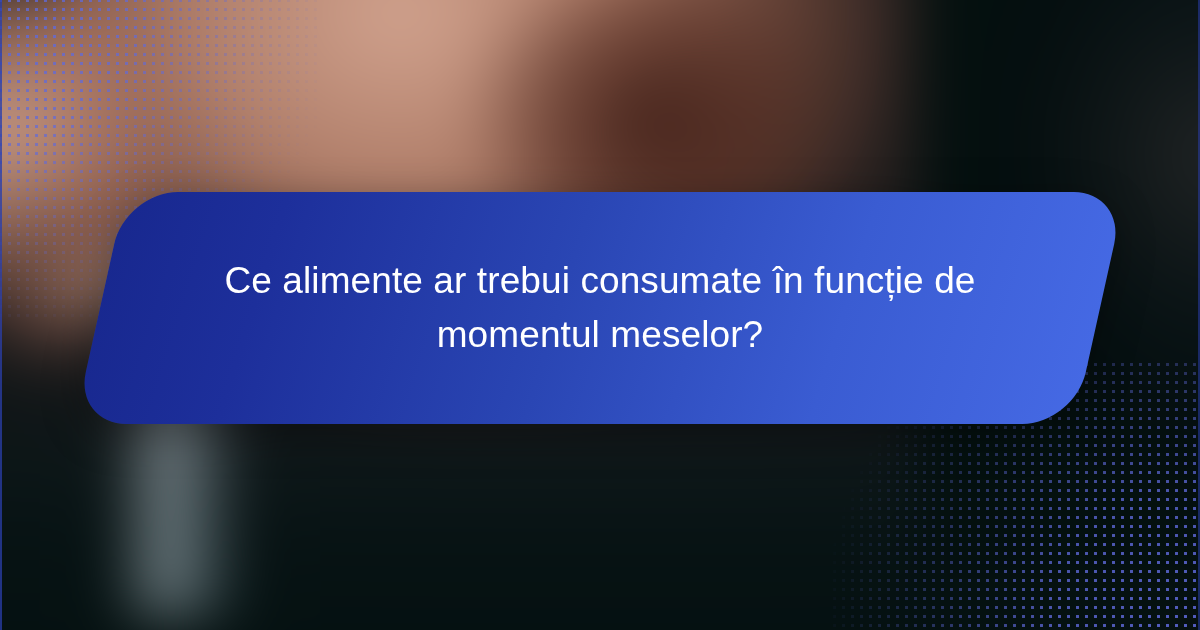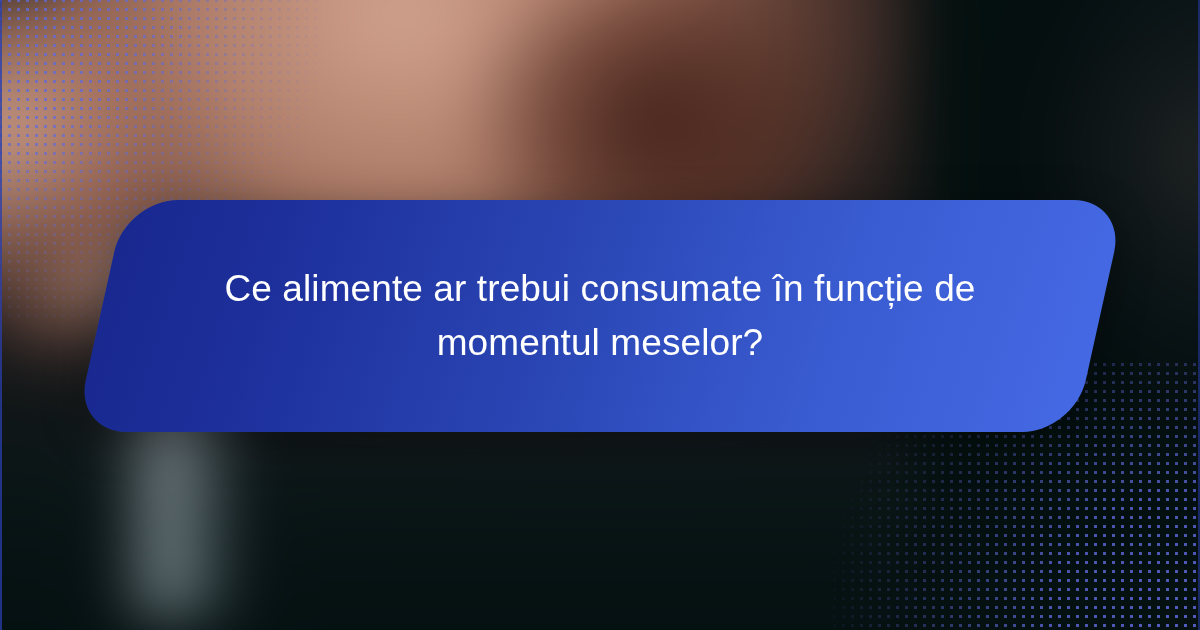--- a/index.html
+++ b/index.html
@@ -138,21 +138,21 @@
   .frame-line {
     position:absolute; inset:0;
     border-left:2px solid rgba(42,62,170,0.75);
     border-right:2px solid rgba(42,62,170,0.55);
     pointer-events:none;
   }
 
   
   .plaque-wrap {
     position:absolute;
-    left:100px;  top:200px;
+    left:100px;  top:192px;
     width:1000px; height:232px;
   }
   .plaque {
     position:absolute;
     left:0; top:0;
     width:1000px; height:232px;
     transform:skewX(-12.5deg);
     transform-origin:50% 50%;
     border-radius:52px;
     background:linear-gradient(95deg, #18288f 0%, #1d2f9b 16%, #2a46b4 46%, #3a5cd2 74%, #4569e4 100%);

